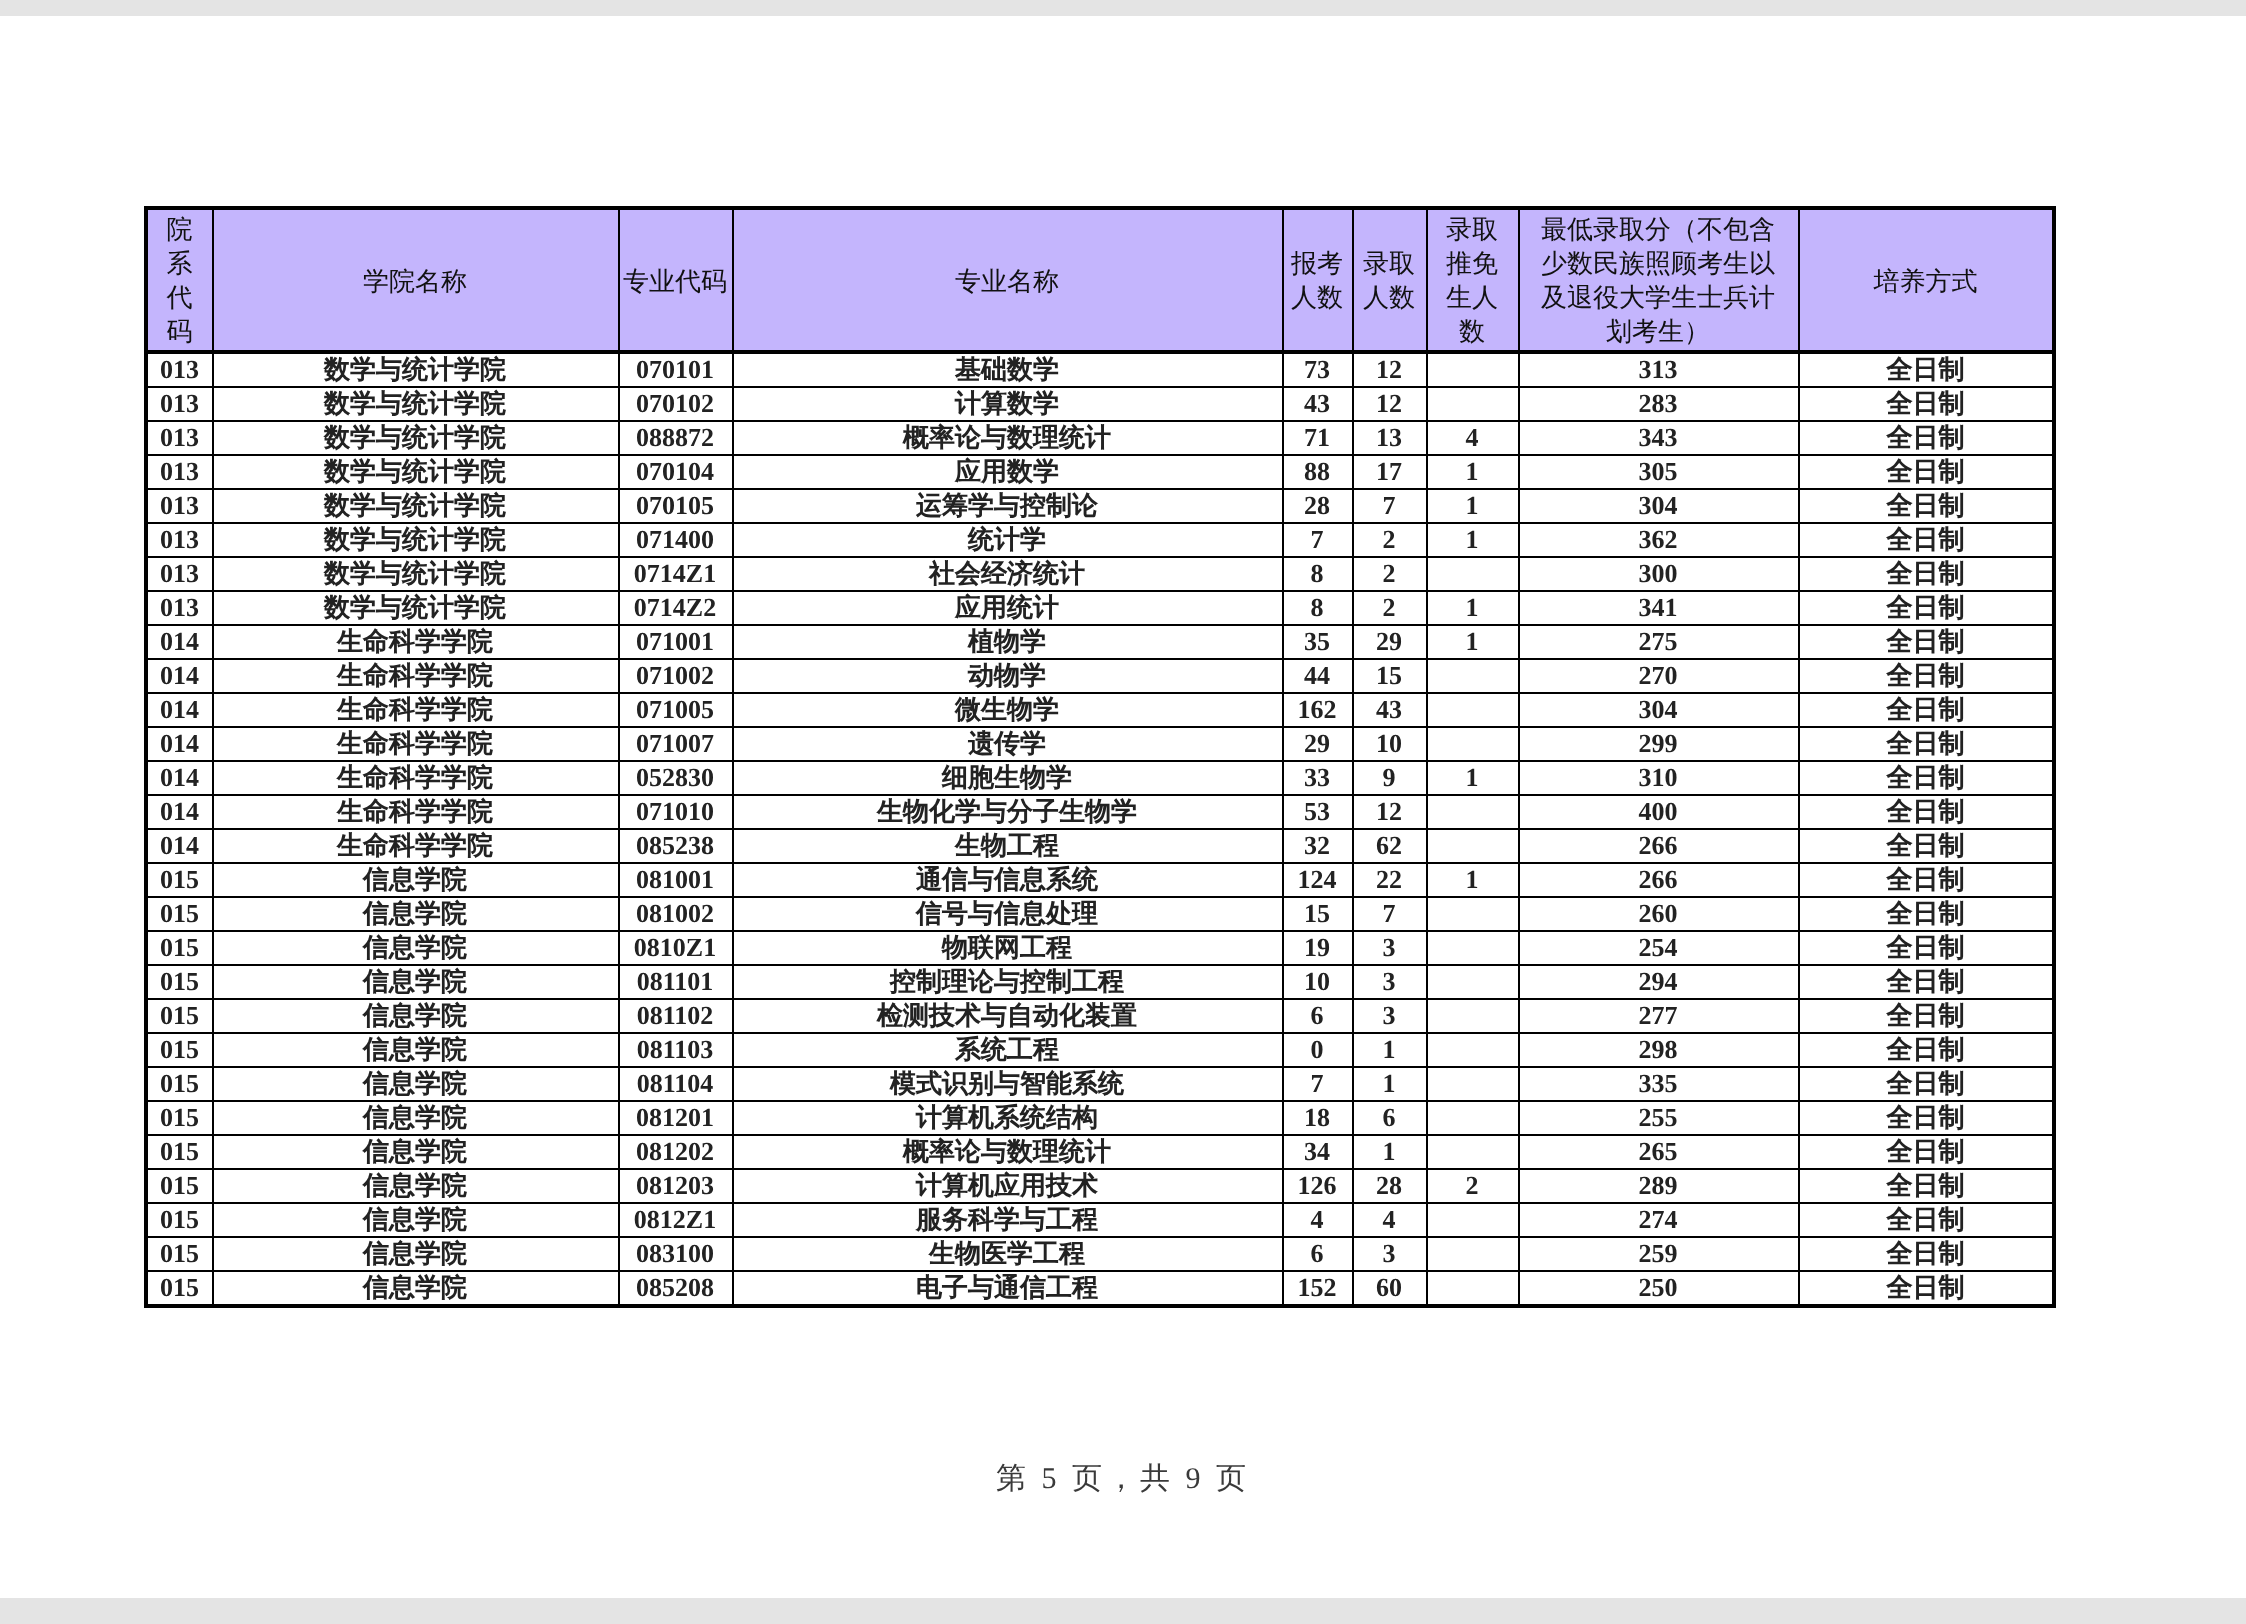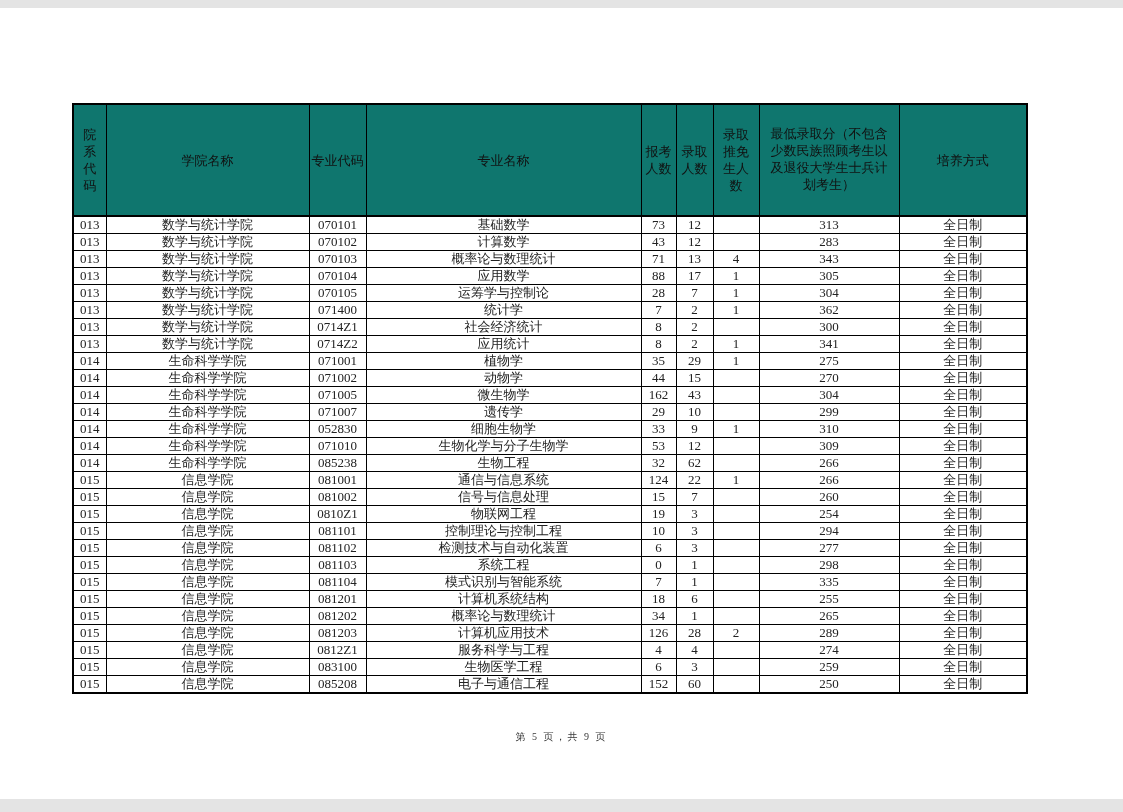--- a/index.html
+++ b/index.html
@@ -28,42 +28,42 @@
     font-size: 13px;
   }
   table.admissions th, table.admissions td {
     border: 1px solid #000;
     text-align: center;
     vertical-align: middle;
     overflow: hidden;
     word-break: break-all;
   }
   table.admissions thead th {
-    background: #0f766e;
+    background: #c4b5fd;
     font-weight: normal;
-    height: 112px;
+    height: 72px;
     line-height: 17px;
     border-bottom: 2px solid #000;
     color: #111;
   }
-  table.admissions tbody tr { height: 16px; }
+  table.admissions tbody tr { height: 16px; font-weight: bold; }
   table.admissions tbody td {
     line-height: 16px;
     padding: 0 2px;
     color: #222;
   }
   th.pad-sm  { padding: 0 9px; }
   th.pad-ex  { padding: 0 7px; margin-left: 12px; }
-  th.pad-min { padding: 0 9px; font-family: Liberation Mono, monospace; }
+  th.pad-min { padding: 0 9px; }
   .page-footer {
     position: absolute;
     top: 730px; left: 0;
     width: 1123px;
     text-align: center;
-    font-size: 10px;
+    font-size: 15px;
     letter-spacing: 2px;
     color: #3a3a3a;
   }
 </style>
 </head>
 <body>
 
 <div class="viewer-strip top"></div>
 
 <table class="admissions">
@@ -110,21 +110,21 @@
     <td>计算数学</td>
     <td>43</td>
     <td>12</td>
     <td></td>
     <td>283</td>
     <td>全日制</td>
   </tr>
       <tr>
     <td>013</td>
     <td>数学与统计学院</td>
-    <td>070103</td>
+    <td>088872</td>
     <td>概率论与数理统计</td>
     <td>71</td>
     <td>13</td>
     <td>4</td>
     <td>343</td>
     <td>全日制</td>
   </tr>
       <tr>
     <td>013</td>
     <td>数学与统计学院</td>
@@ -236,21 +236,21 @@
     <td>全日制</td>
   </tr>
       <tr>
     <td>014</td>
     <td>生命科学学院</td>
     <td>071010</td>
     <td>生物化学与分子生物学</td>
     <td>53</td>
     <td>12</td>
     <td></td>
-    <td>309</td>
+    <td>400</td>
     <td>全日制</td>
   </tr>
       <tr>
     <td>014</td>
     <td>生命科学学院</td>
     <td>085238</td>
     <td>生物工程</td>
     <td>32</td>
     <td>62</td>
     <td></td>

